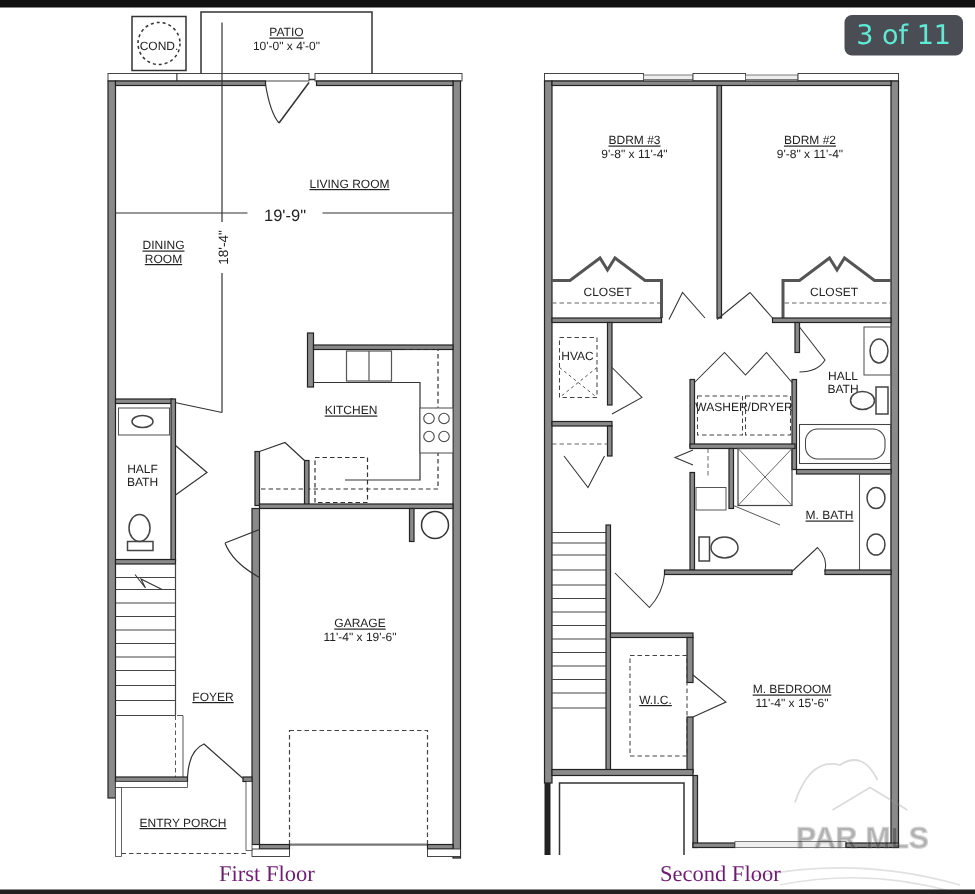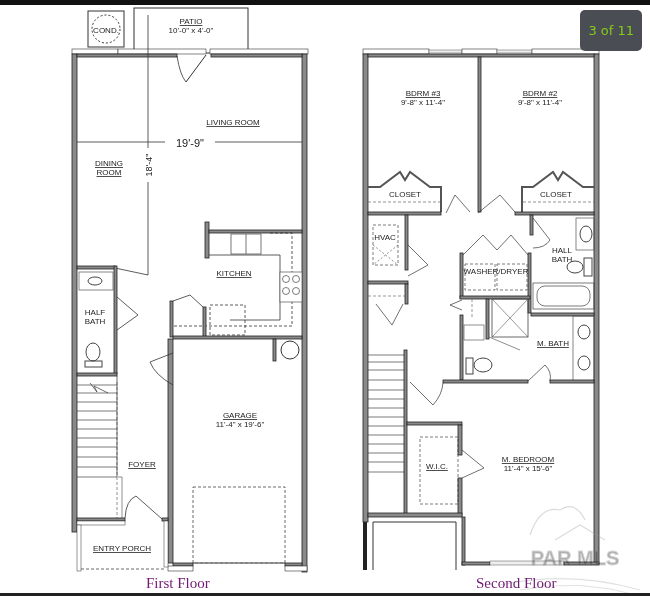--- a/index.html
+++ b/index.html
@@ -1,19 +1,19 @@
 <!DOCTYPE html>
 <html><head>
 <meta charset="utf-8">
 <style>
   html, body { margin:0; padding:0; background:#ffffff; }
   body { width:650px; height:596px; position:relative; overflow:hidden; font-family:"Liberation Sans", sans-serif; }
   .topbar { position:absolute; left:0; top:0; width:650px; height:5px; background:#111111; }
   .bottombar { position:absolute; left:0; bottom:0; width:650px; height:3px; background:#222222; }
-  .counter { position:absolute; right:8px; top:10px; background:#4a4d54; color:#84cc16; border-radius:5px; padding:13px 8px; font-size:13px; font-family:"DejaVu Sans", sans-serif; }
+  .counter { position:absolute; right:8px; top:10px; background:#4a4d54; color:#5eead4; border-radius:5px; padding:3px 8px; font-size:18px; font-family:"DejaVu Sans", sans-serif; }
   svg text { font-family:"Liberation Sans", sans-serif; fill:#222; }
   .caption { position:absolute; font-family:"Liberation Serif", serif; font-size:15px; color:#701a75; }
   .wall { fill:#8a8a8a; stroke:#222; stroke-width:0.8; }
 </style>
 </head>
 <body>
 
 <div class="topbar"></div>
 
 <svg width="650" height="596" viewBox="0 0 650 596" style="position:absolute;left:0;top:0">
@@ -248,16 +248,16 @@
       <path d="M530 535 Q540 505 560 510 Q575 500 585 520" fill="none" stroke="#999" stroke-width="1.2"></path>
       <path d="M555 540 L580 525 L605 540" fill="none" stroke="#999" stroke-width="1.2"></path>
       <path d="M500 585 Q570 570 640 590" fill="none" stroke="#aaa" stroke-width="1.2"></path>
       <path d="M520 590 Q580 578 640 596" fill="none" stroke="#aaa" stroke-width="1"></path>
       <text x="575" y="565" font-size="20" font-weight="bold" text-anchor="middle" fill="none" stroke="#888" stroke-width="0.8">PAR MLS</text>
     </g>
   </g>
 </svg>
 
 <div class="caption" style="left:146px; top:575px;">First Floor</div>
-<div class="caption" style="left:476px; top:575px;">Second Floor</div>
+<div class="caption" style="left:440px; top:575px;">Second Floor</div>
 
 <div class="counter">3 of 11</div>
 <div class="bottombar"></div>
 
 </body></html>

